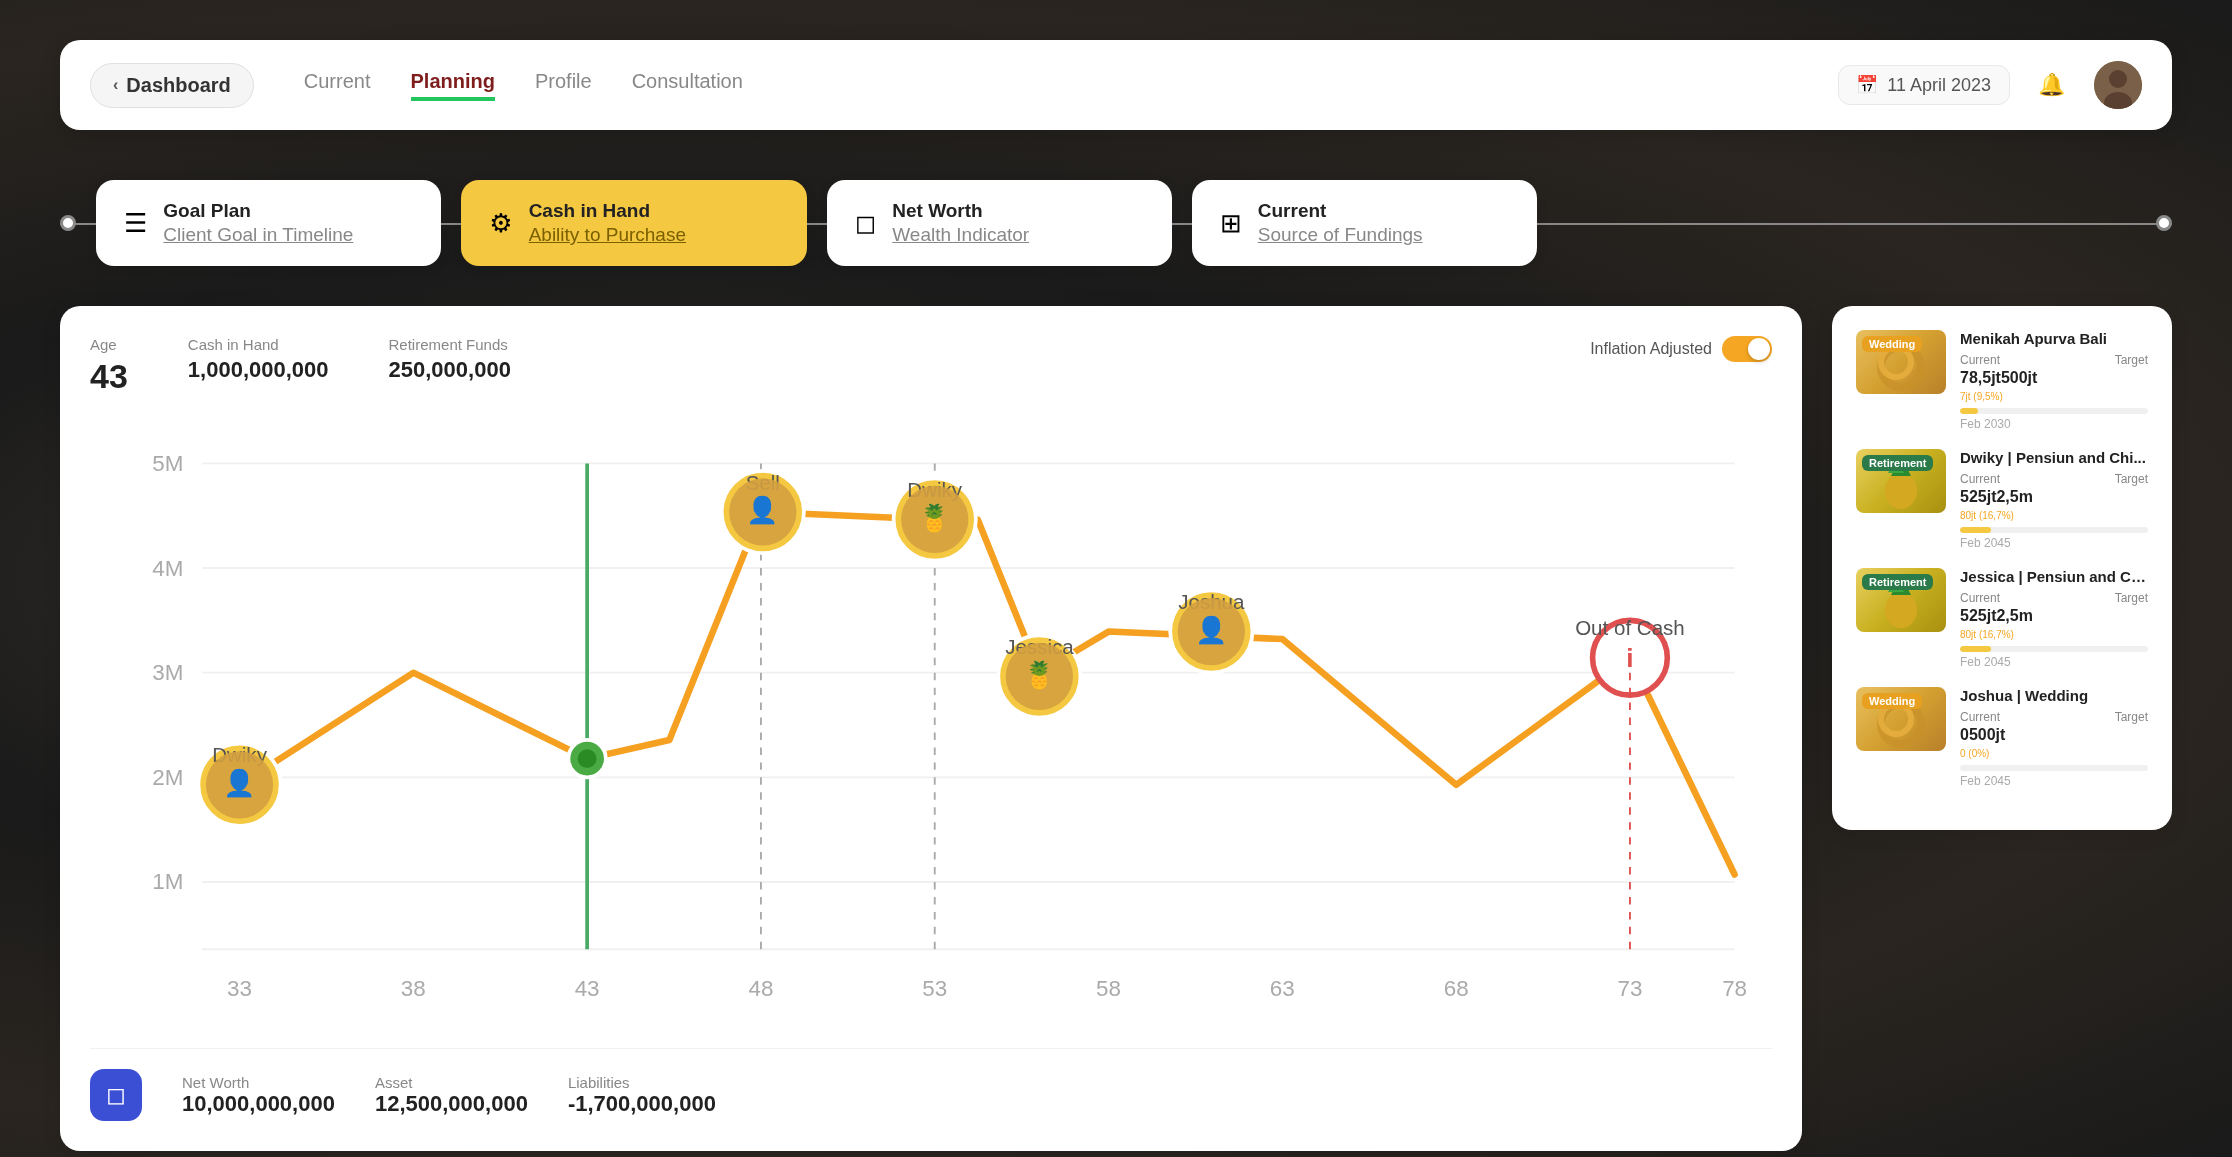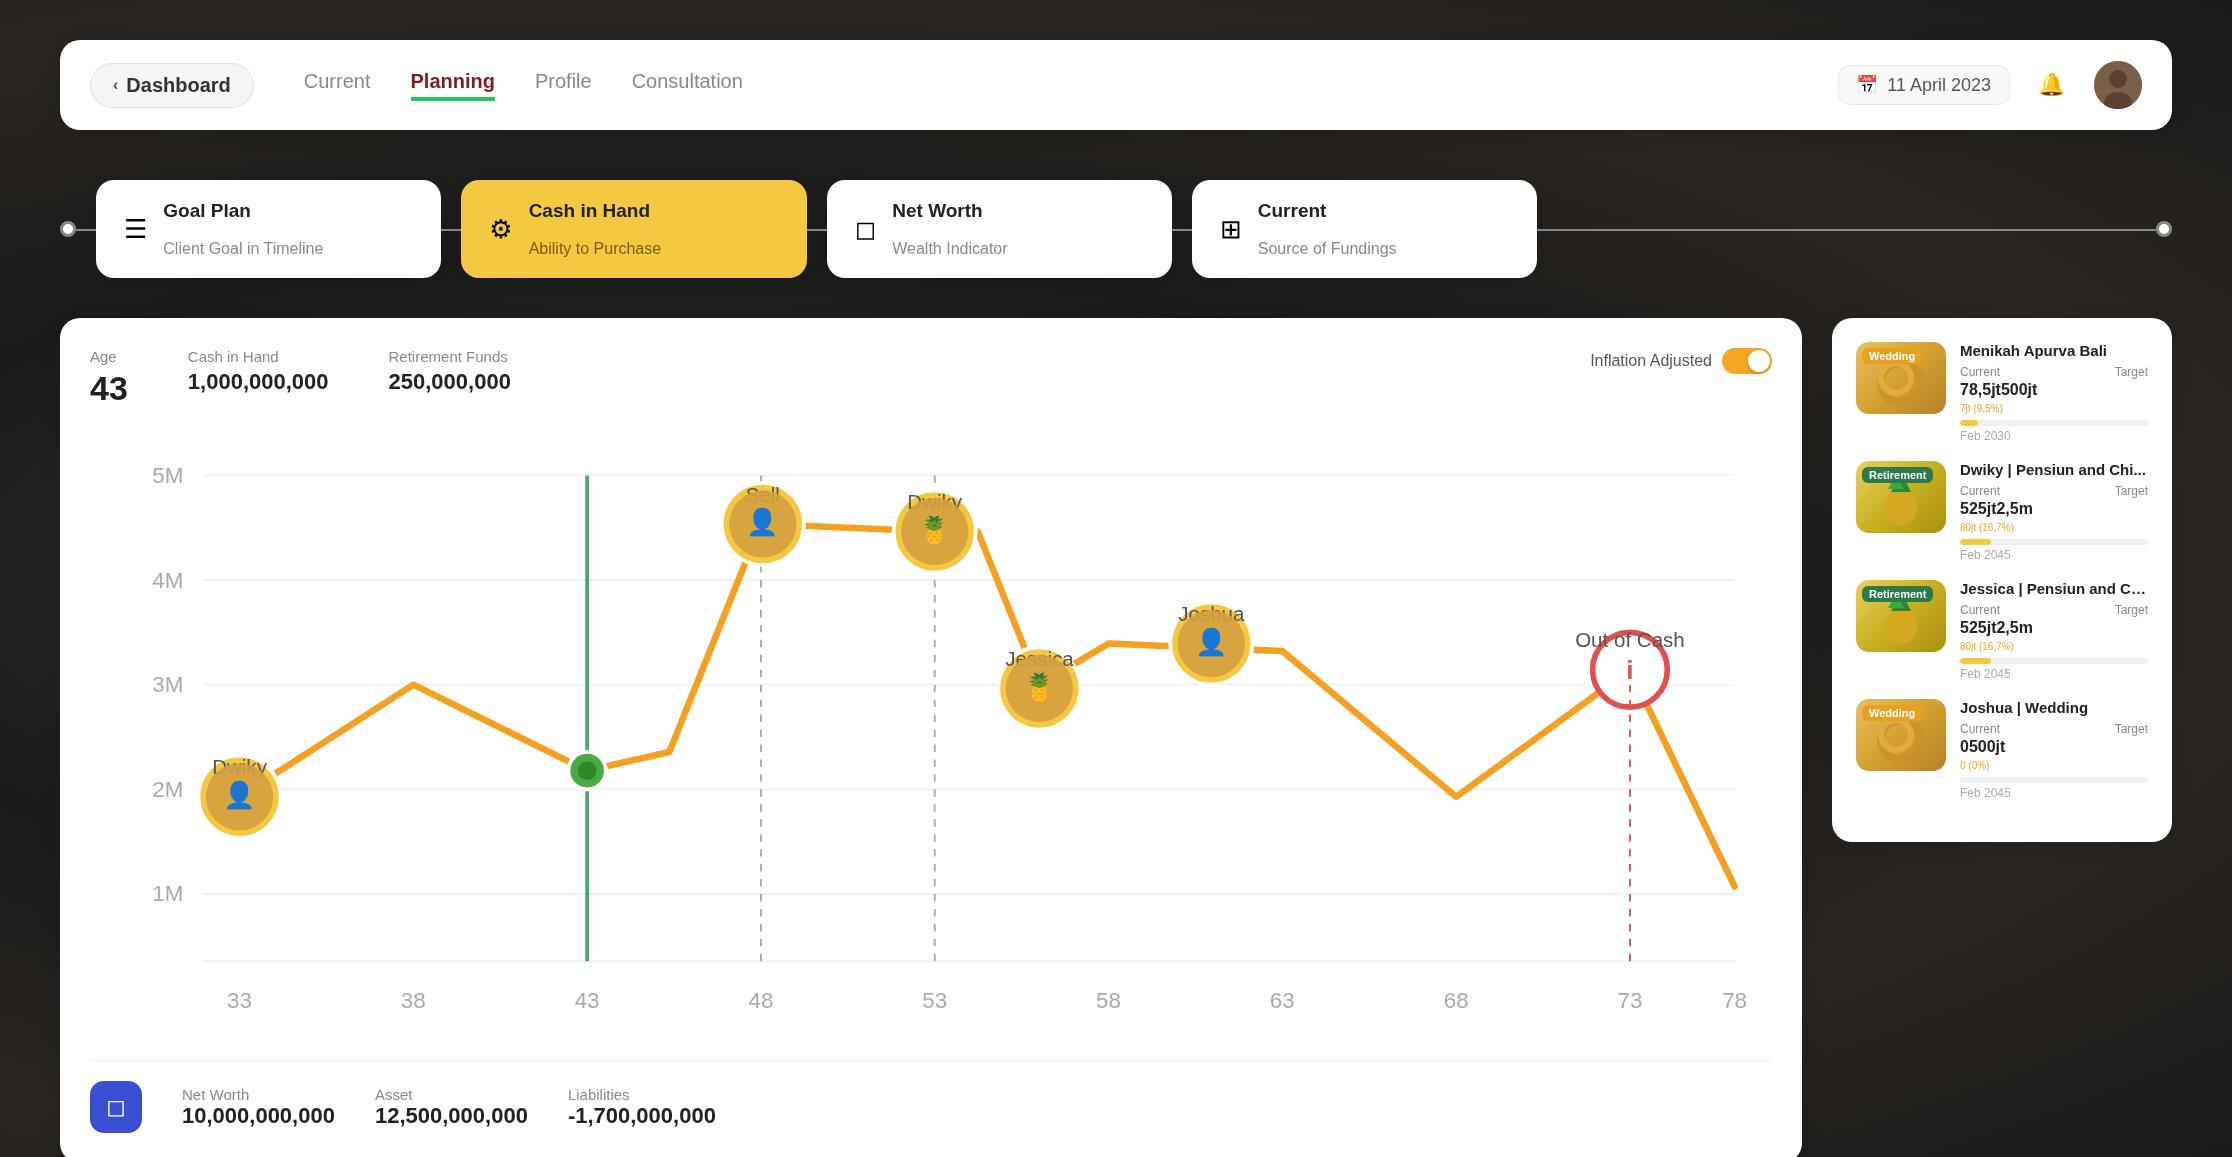--- a/index.html
+++ b/index.html
@@ -209,23 +209,24 @@
     }
     .timeline-card-title {
       font-size: 19px;
       font-weight: 700;
       color: #222;
     }
     .timeline-card.active .timeline-card-sub {
       color: #7a6000;
     }
     .timeline-card-sub {
-      font-size: 16px;
+      font-size: 19px;
       color: #888;
-      margin-top: 18px;
+      margin-top: 2px;
+      text-decoration: underline;
     }
     .timeline-card-spacer {
       flex: 2;
     }
 
     
     .content-area {
       display: flex;
       gap: 30px;
     }
@@ -367,22 +368,22 @@
     }
 
     .goal-card {
       display: flex;
       gap: 14px;
       margin-bottom: 18px;
       align-items: flex-start;
     }
     .goal-card-img {
       width: 90px;
-      height: 72px;
-      border-radius: 13px;
+      height: 64px;
+      border-radius: 8px;
       flex-shrink: 0;
       position: relative;
       overflow: hidden;
     }
     .goal-card-badge {
       position: absolute;
       top: 6px;
       left: 6px;
       background: #e8a020;
       color: white;

